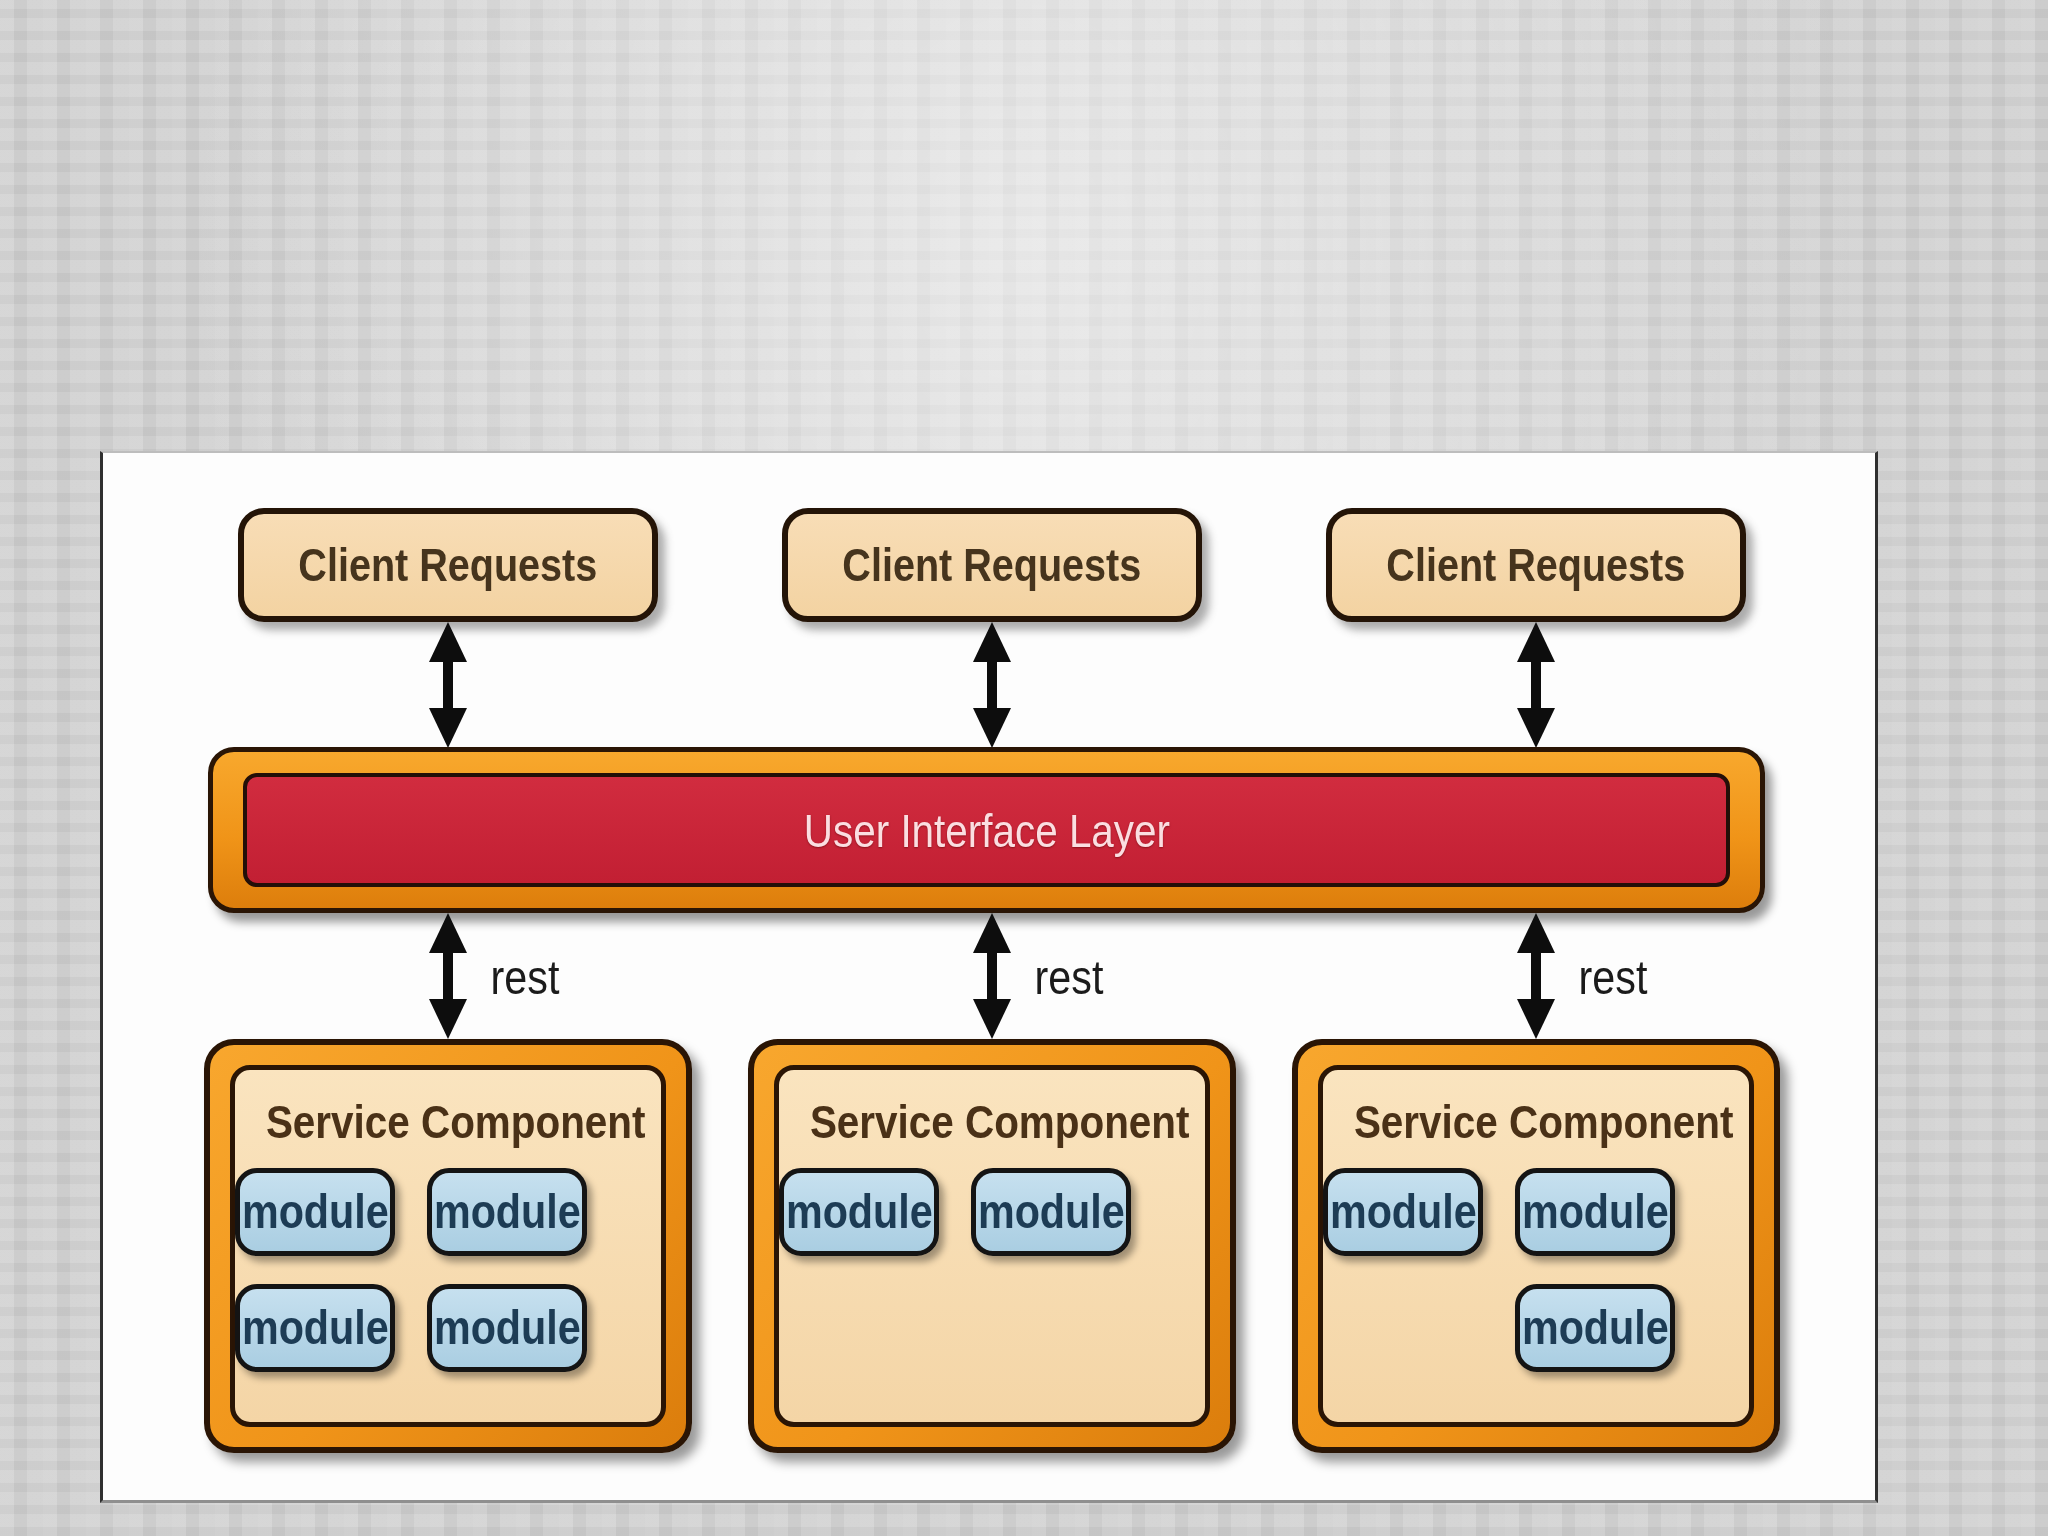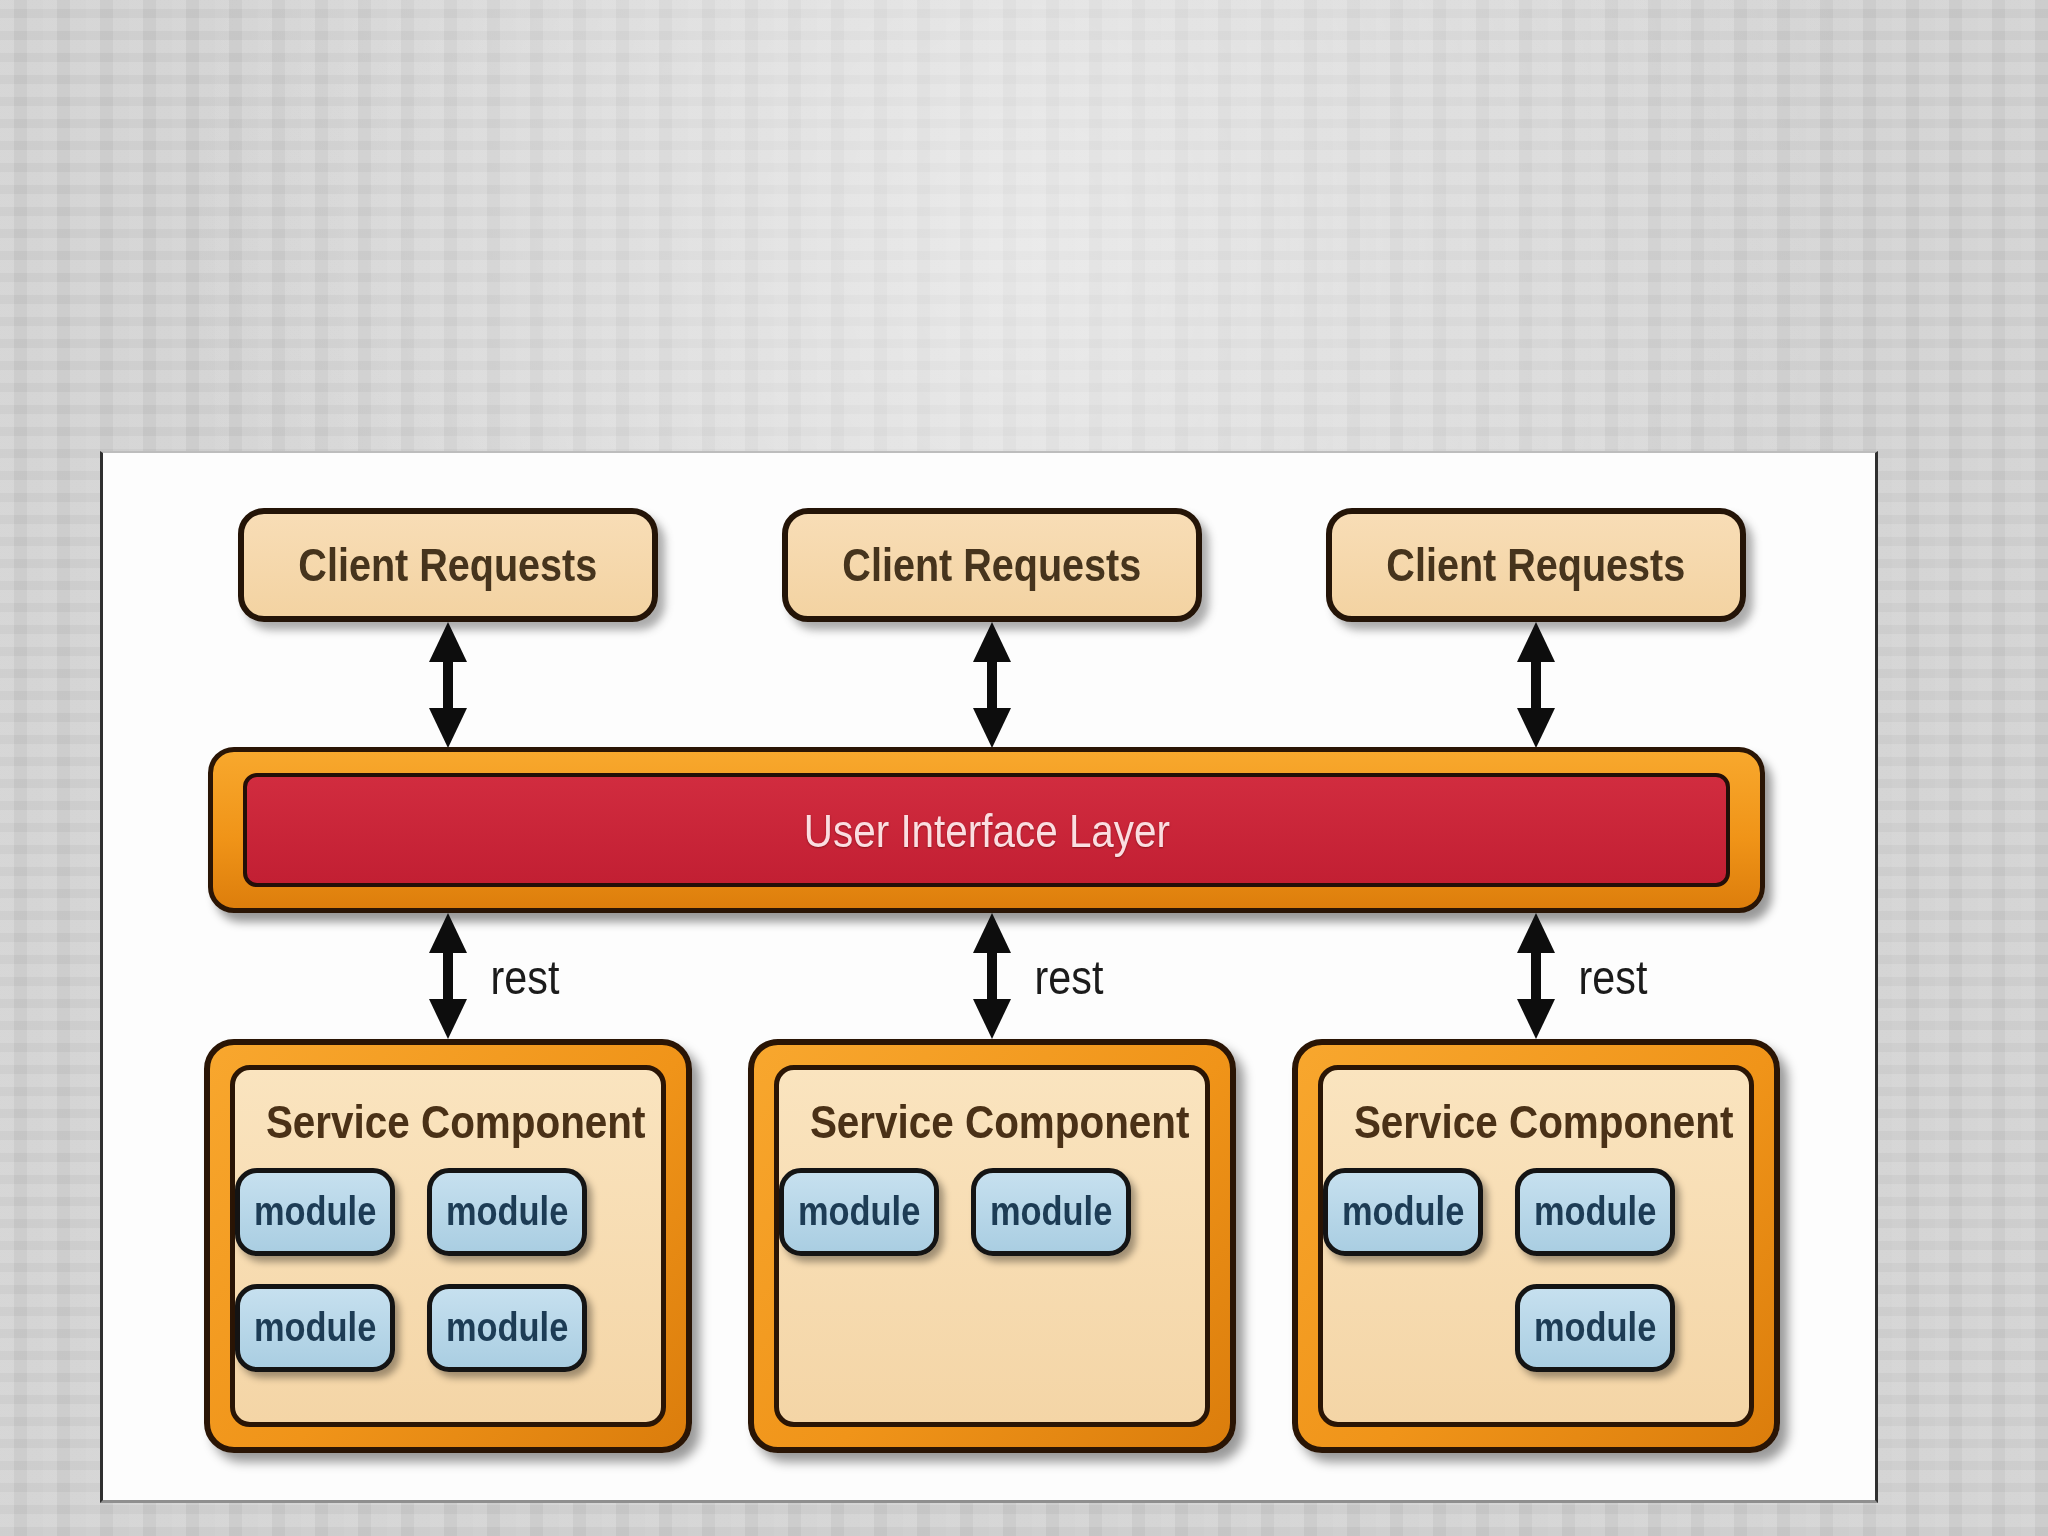--- a/index.html
+++ b/index.html
@@ -87,21 +87,21 @@
     display:grid;
     grid-template-columns:repeat(2,160px);
     gap:28px 32px;
     justify-content:center;
   }
   .module{
     height:88px;
     background:linear-gradient(180deg,#c6e0ef 0%,#aacee2 100%);
     border:5px solid #141414;border-radius:22px;
     display:flex;align-items:center;justify-content:center;
-    font-size:40px;font-weight:bold;color:#1d3c55;
+    font-size:48px;font-weight:bold;color:#1d3c55;
     box-shadow:5px 6px 7px rgba(0,0,0,.35);
     box-sizing:border-box;
   }
   .col2{grid-column:2;}
 </style>
 </head>
 <body>
 
 <div class="slide">
 

